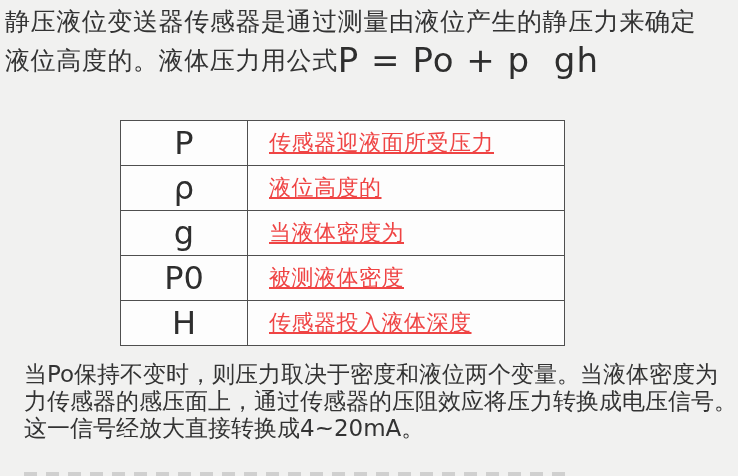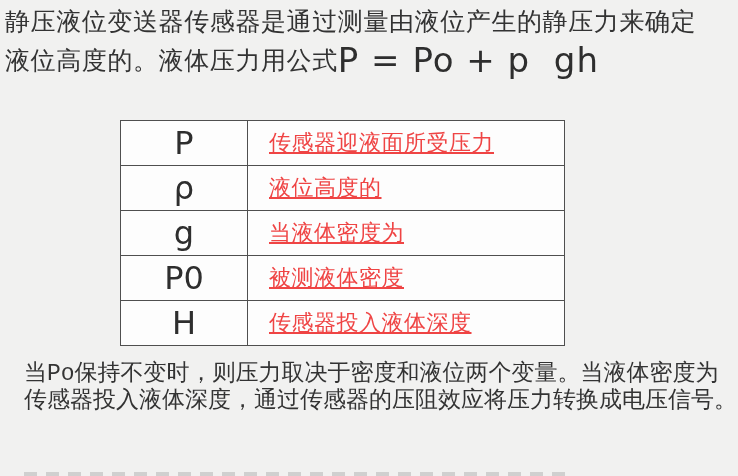--- a/index.html
+++ b/index.html
@@ -72,21 +72,20 @@
     left: 24px;
     top: 361px;
     width: 700px;
   }
   .body-line {
     margin: 0;
     font-size: 23px;
     line-height: 26.8px;
     white-space: nowrap;
     color: #333333;
-    font-family: Liberation Mono, monospace;
   }
 
   
   .cropped-hint {
     position: absolute;
     left: 24px;
     top: 472px;
     width: 545px;
     height: 4px;
     background: repeating-linear-gradient(90deg,
@@ -126,16 +125,17 @@
     </tr>
     <tr>
       <td class="sym">H</td>
       <td class="desc">传感器投入液体深度</td>
     </tr>
   </tbody>
 </table>
 
 <div class="body-text">
   <p class="body-line">当Po保持不变时，则压力取决于密度和液位两个变量。当液体密度为</p>
-  <p class="body-line">传感器投入液体深度，通过传感器的压阻效应将压力转换成电压信号。</p>
+  <p class="body-line">力传感器的感压面上，通过传感器的压阻效应将压力转换成电压信号。</p>
+  <p class="body-line">这一信号经放大直接转换成4~20mA。</p>
 </div>
 
 <div class="cropped-hint"></div>
 
 </body></html>

